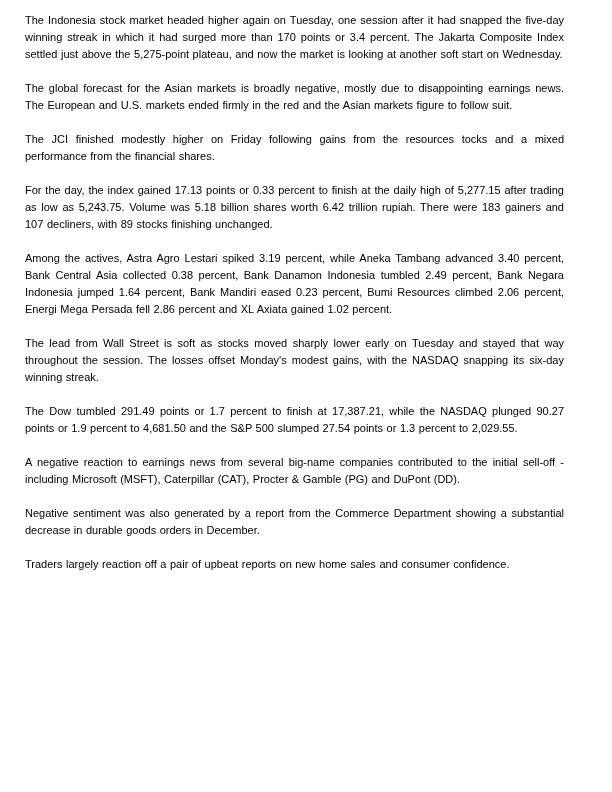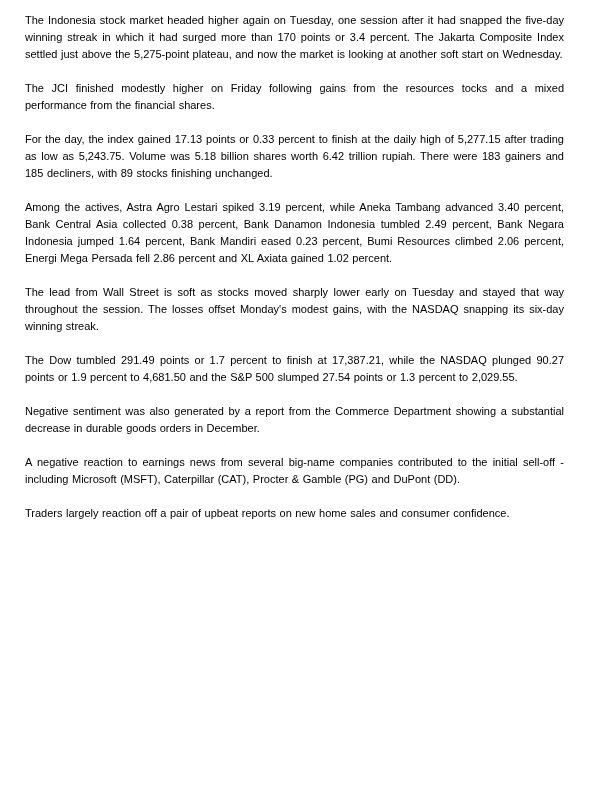--- a/index.html
+++ b/index.html
@@ -24,21 +24,22 @@
       text-align: justify;
       margin: 0 0 17px 0;
       word-spacing: 0.5px;
     }
   </style>
 </head>
 <body>
 
 <div class="page">
   <p class="para">The Indonesia stock market headed higher again on Tuesday, one session after it had snapped the five-day winning streak in which it had surged more than 170 points or 3.4 percent. The Jakarta Composite Index settled just above the 5,275-point plateau, and now the market is looking at another soft start on Wednesday.</p>
+  <p class="para">The global forecast for the Asian markets is broadly negative, mostly due to disappointing earnings news. The European and U.S. markets ended firmly in the red and the Asian markets figure to follow suit.</p>
   <p class="para">The JCI finished modestly higher on Friday following gains from the resources tocks and a mixed performance from the financial shares.</p>
-  <p class="para">For the day, the index gained 17.13 points or 0.33 percent to finish at the daily high of 5,277.15 after trading as low as 5,243.75. Volume was 5.18 billion shares worth 6.42 trillion rupiah. There were 183 gainers and 185 decliners, with 89 stocks finishing unchanged.</p>
+  <p class="para">For the day, the index gained 17.13 points or 0.33 percent to finish at the daily high of 5,277.15 after trading as low as 5,243.75. Volume was 5.18 billion shares worth 6.42 trillion rupiah. There were 183 gainers and 107 decliners, with 89 stocks finishing unchanged.</p>
   <p class="para">Among the actives, Astra Agro Lestari spiked 3.19 percent, while Aneka Tambang advanced 3.40 percent, Bank Central Asia collected 0.38 percent, Bank Danamon Indonesia tumbled 2.49 percent, Bank Negara Indonesia jumped 1.64 percent, Bank Mandiri eased 0.23 percent, Bumi Resources climbed 2.06 percent, Energi Mega Persada fell 2.86 percent and XL Axiata gained 1.02 percent.</p>
   <p class="para">The lead from Wall Street is soft as stocks moved sharply lower early on Tuesday and stayed that way throughout the session. The losses offset Monday's modest gains, with the NASDAQ snapping its six-day winning streak.</p>
   <p class="para">The Dow tumbled 291.49 points or 1.7 percent to finish at 17,387.21, while the NASDAQ plunged 90.27 points or 1.9 percent to 4,681.50 and the S&amp;P 500 slumped 27.54 points or 1.3 percent to 2,029.55.</p>
+  <p class="para">A negative reaction to earnings news from several big-name companies contributed to the initial sell-off - including Microsoft (MSFT), Caterpillar (CAT), Procter &amp; Gamble (PG) and DuPont (DD).</p>
   <p class="para">Negative sentiment was also generated by a report from the Commerce Department showing a substantial decrease in durable goods orders in December.</p>
-  <p class="para">A negative reaction to earnings news from several big-name companies contributed to the initial sell-off - including Microsoft (MSFT), Caterpillar (CAT), Procter &amp; Gamble (PG) and DuPont (DD).</p>
   <p class="para">Traders largely reaction off a pair of upbeat reports on new home sales and consumer confidence.</p>
 </div>
 
 </body></html>

